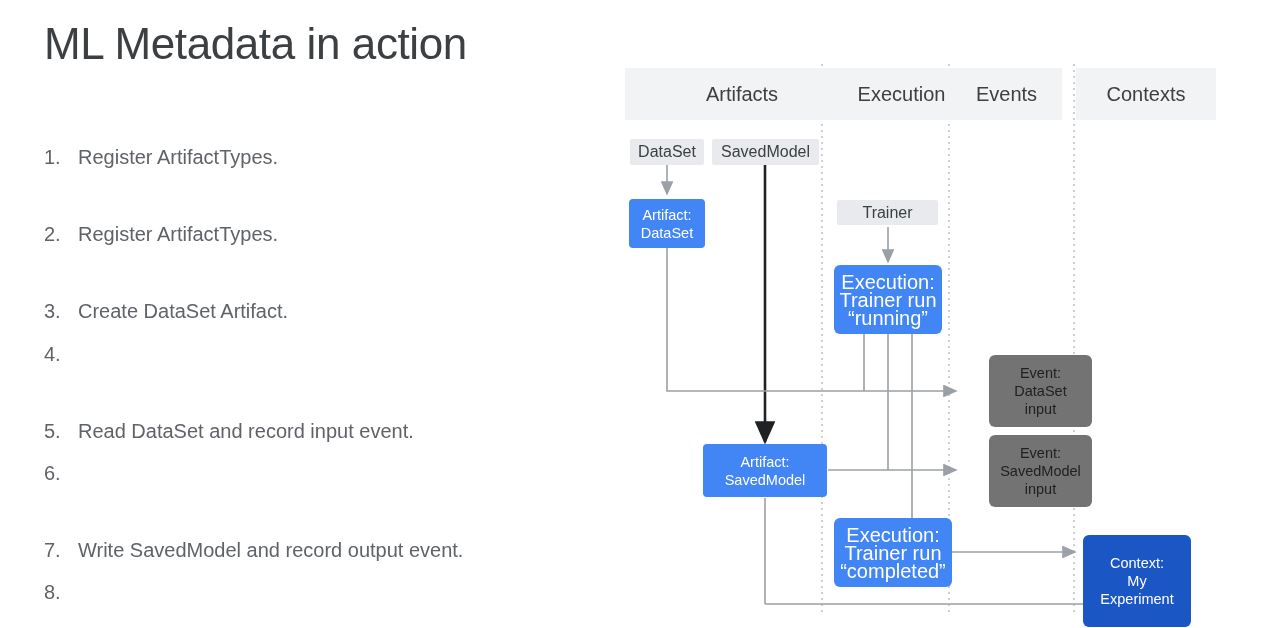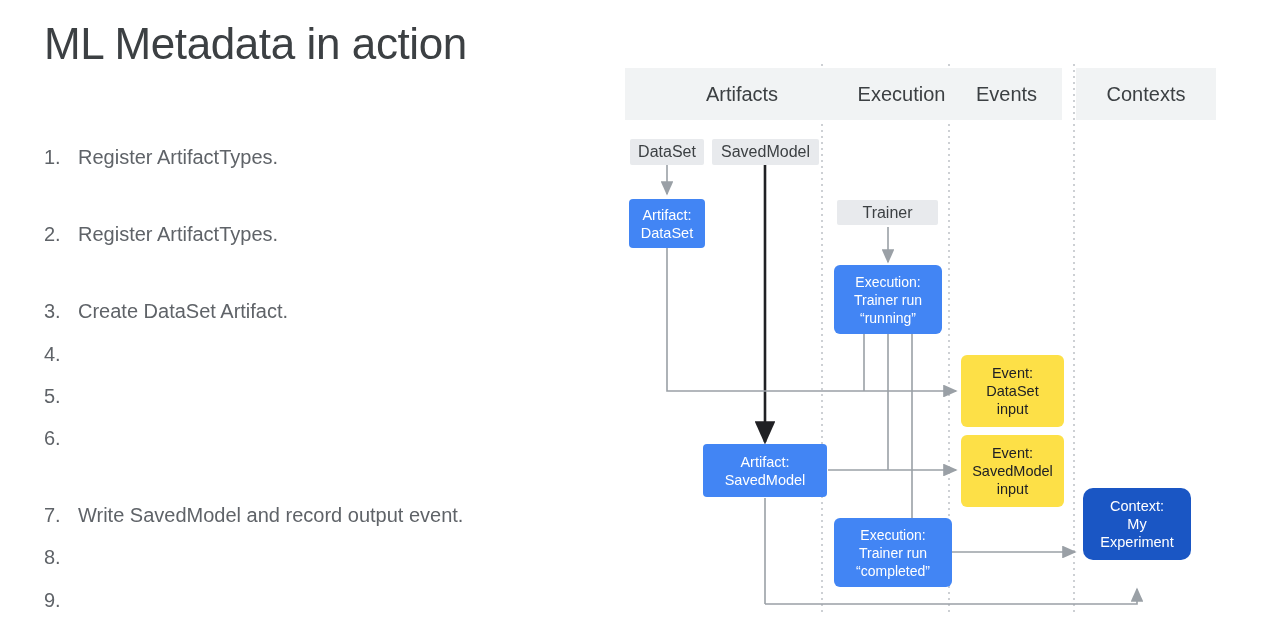--- a/index.html
+++ b/index.html
@@ -46,25 +46,25 @@
   .chip{
     background:#e8eaed;color:#3c4043;border-radius:2px;
     font-size:16px;line-height:20px;padding:0 10px;
   }
   .artifact{
     background:#4285f4;color:#ffffff;border-radius:4px;
     font-size:14.5px;line-height:18px;
   }
   .execution{
     background:#4285f4;color:#ffffff;border-radius:6px;
-    font-size:14px;line-height:18px;
+    font-size:20px;line-height:18px;
   }
   .event{
-    background:#fde047;color:#202124;border-radius:6px;
-    font-size:14.5px;line-height:18px;
+    background:#737373;color:#202124;border-radius:6px;
+    font-size:14.5px;line-height:18px;margin-left:28px;
   }
   .context{
     background:#1a56c4;color:#ffffff;border-radius:6px;
     font-size:14.5px;line-height:18px;
   }
 </style>
 </head>
 <body>
 
 <div class="slide">
@@ -83,20 +83,21 @@
       </div>
       <div class="step">
         <span class="step-num">3.</span>
         <span class="step-text">Create DataSet Artifact.</span>
       </div>
       <div class="step">
         <span class="step-num">4.</span>
       </div>
       <div class="step">
         <span class="step-num">5.</span>
+        <span class="step-text">Read DataSet and record input event.</span>
       </div>
       <div class="step">
         <span class="step-num">6.</span>
       </div>
       <div class="step">
         <span class="step-num">7.</span>
         <span class="step-text">Write SavedModel and record output event.</span>
       </div>
       <div class="step">
         <span class="step-num">8.</span>
@@ -183,20 +184,20 @@
       <span class="node-line">Event:</span>
       <span class="node-line">DataSet</span>
       <span class="node-line">input</span>
     </div>
     <div class="node event" style="left:349px;top:435px;width:103px;height:72px;">
       <span class="node-line">Event:</span>
       <span class="node-line">SavedModel</span>
       <span class="node-line">input</span>
     </div>
 
-    <div class="node context" style="left:471px;top:488px;width:108px;height:72px;border-radius:10px;">
+    <div class="node context" style="left:471px;top:535px;width:108px;height:92px;">
       <span class="node-line">Context:</span>
       <span class="node-line">My</span>
       <span class="node-line">Experiment</span>
     </div>
 
   </div>
 </div>
 
 </body></html>

